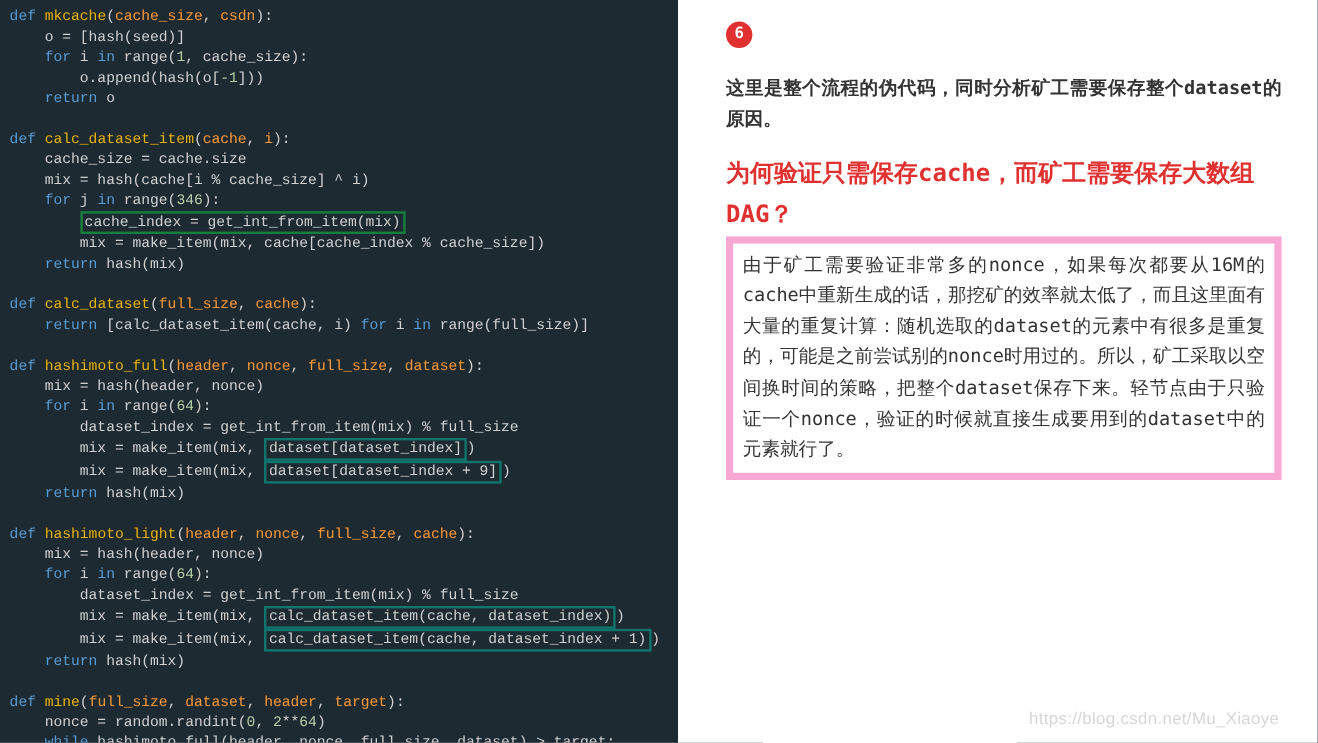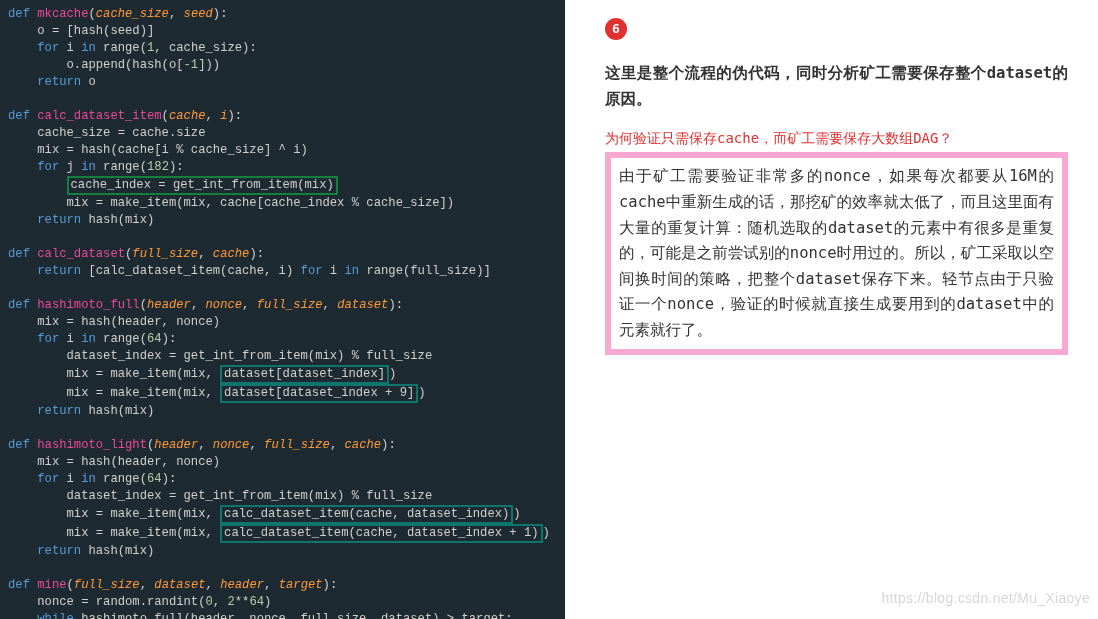--- a/index.html
+++ b/index.html
@@ -23,22 +23,22 @@
     padding: 6px 8px;
     font-family: Consolas, "Courier New", monospace;
     font-size: 12.2px;
     line-height: 17px;
     color: #d0d0d0;
     overflow: hidden;
     white-space: pre;
     position: relative;
   }
   .kw    { color: #569cd6; }   
-  .fn    { color: #ec4899; }   
-  .param { color: #ff9933; font-style: italic; }
+  .fn    { color: #eab308; }   
+  .param { color: #ff9933; }
   .num   { color: #b5cea8; }
 
   .hl-red {
     border: 2px solid #15803d;
     display: inline-block;
     line-height: 15px;
     padding: 0 2px;
   }
   .hl-green {
     border: 2px solid #0f766e;
@@ -69,52 +69,52 @@
     border-radius: 50%;
     background: #e03030;
     color: #fff;
     display: flex;
     align-items: center;
     justify-content: center;
     font-size: 13px;
     font-weight: bold;
   }
   .para { margin-bottom: 14px; text-align: justify; font-weight: bold; }
-  .red-q { color: #e03030; font-size: 14px; margin-top: 4px; margin-bottom: 2px; }
+  .red-q { color: #e03030; font-size: 20px; margin-top: 4px; margin-bottom: 2px; font-weight: bold; }
   .red-box {
     border: 6px solid #f9a8d4;
     padding: 6px 8px;
     line-height: 1.65;
     text-align: justify;
   }
   .watermark {
     position: absolute;
-    right: 8px;
+    right: 32px;
     bottom: 8px;
     color: #d7d7d7;
     font-size: 14px;
     font-family: Arial, sans-serif;
     letter-spacing: 0.3px;
   }
 </style>
 </head>
 <body>
 
 <div class="container">
 
-  <div class="code-panel"><span class="kw">def</span><span class="fn"> mkcache</span><span>(</span><span class="param">cache_size</span><span>, </span><span class="param">seed</span><span>):</span>
+  <div class="code-panel"><span class="kw">def</span><span class="fn"> mkcache</span><span>(</span><span class="param">cache_size</span><span>, </span><span class="param">csdn</span><span>):</span>
 <span>    o = [hash(seed)]</span>
 <span class="kw">    for</span><span> i </span><span class="kw">in</span><span> range(</span><span class="num">1</span><span>, cache_size):</span>
 <span>        o.append(hash(o[</span><span class="num">-1</span><span>]))</span>
 <span class="kw">    return</span><span> o</span>
 
 <span class="kw">def</span><span class="fn"> calc_dataset_item</span><span>(</span><span class="param">cache</span><span>, </span><span class="param">i</span><span>):</span>
 <span>    cache_size = cache.size</span>
 <span>    mix = hash(cache[i % cache_size] ^ i)</span>
-<span class="kw">    for</span><span> j </span><span class="kw">in</span><span> range(</span><span class="num">182</span><span>):</span>
+<span class="kw">    for</span><span> j </span><span class="kw">in</span><span> range(</span><span class="num">346</span><span>):</span>
         <span class="hl-red">cache_index = get_int_from_item(mix)</span>
 <span>        mix = make_item(mix, cache[cache_index % cache_size])</span>
 <span class="kw">    return</span><span> hash(mix)</span>
 
 <span class="kw">def</span><span class="fn"> calc_dataset</span><span>(</span><span class="param">full_size</span><span>, </span><span class="param">cache</span><span>):</span>
 <span class="kw">    return</span><span> [calc_dataset_item(cache, i) </span><span class="kw">for</span><span> i </span><span class="kw">in</span><span> range(full_size)]</span>
 
 <span class="kw">def</span><span class="fn"> hashimoto_full</span><span>(</span><span class="param">header</span><span>, </span><span class="param">nonce</span><span>, </span><span class="param">full_size</span><span>, </span><span class="param">dataset</span><span>):</span>
 <span>    mix = hash(header, nonce)</span>
 <span class="kw">    for</span><span> i </span><span class="kw">in</span><span> range(</span><span class="num">64</span><span>):</span>

